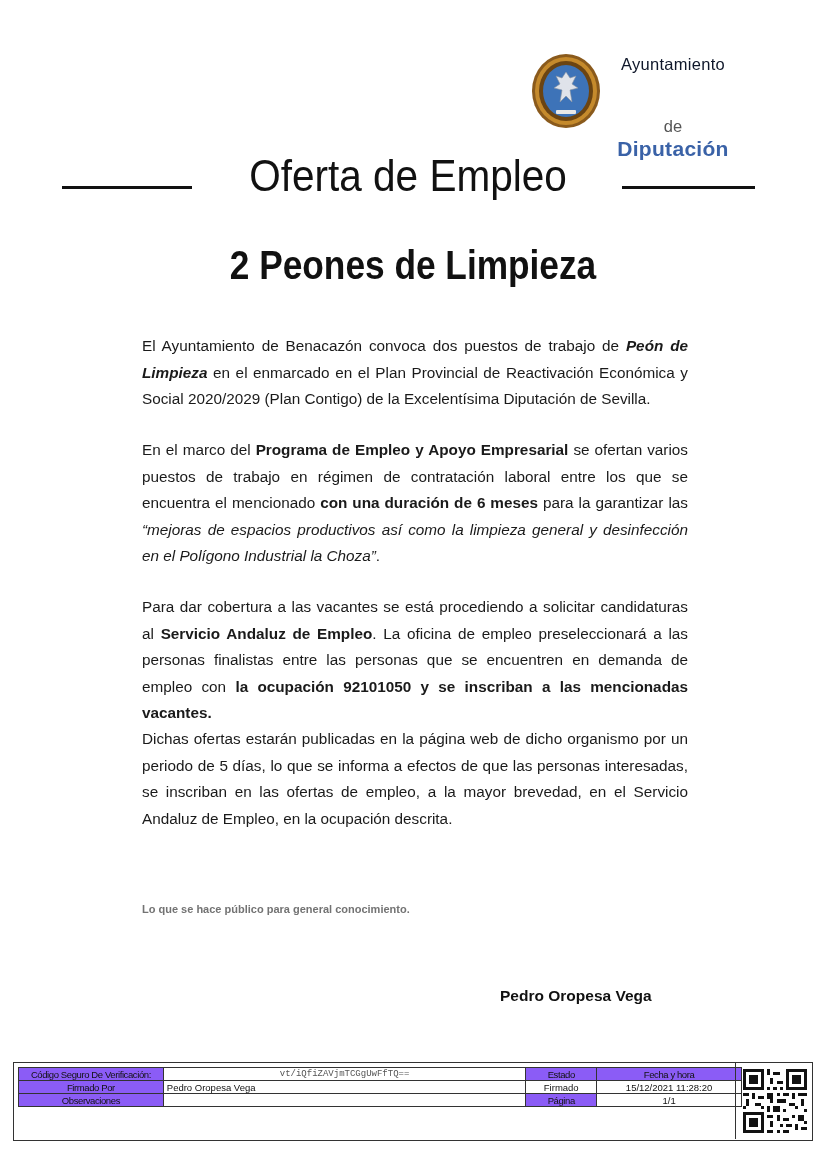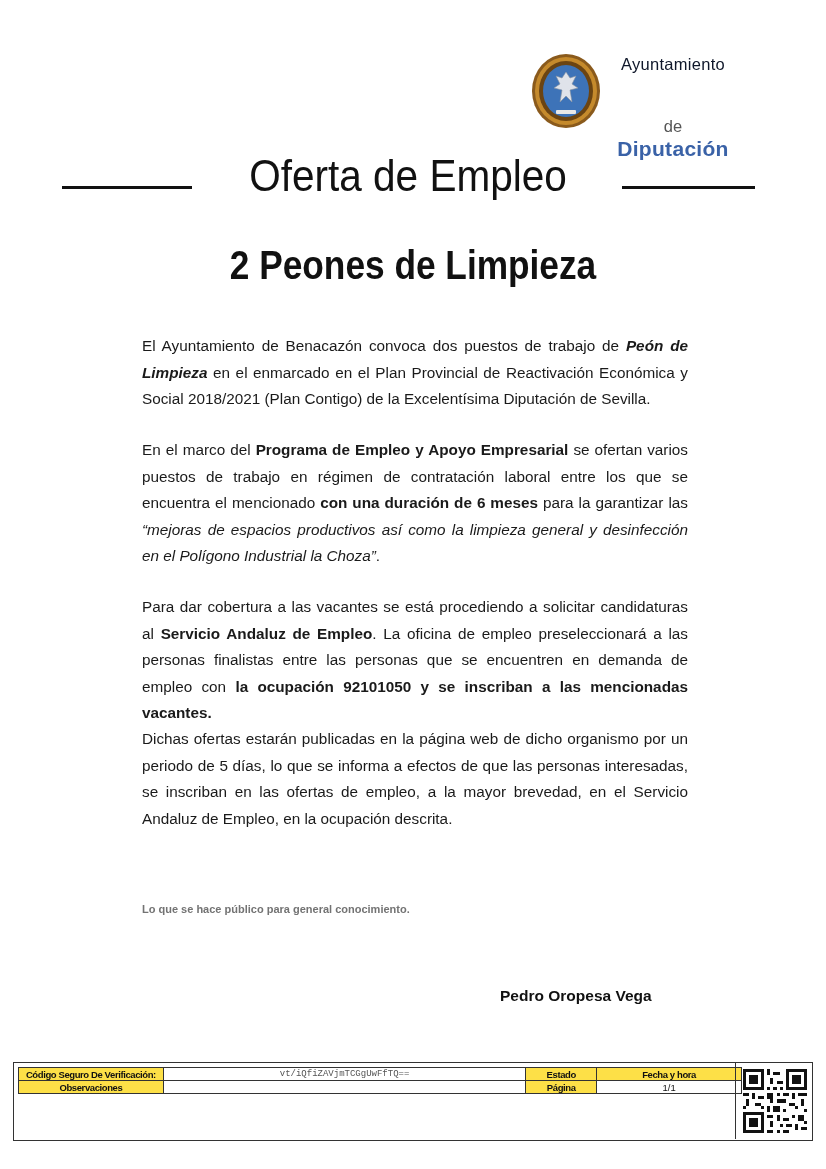--- a/index.html
+++ b/index.html
@@ -28,21 +28,21 @@
     .p4 { top: 726px; }
     .body-text b { font-weight: bold; }
     .body-text i { font-style: italic; }
 
     .closing { position: absolute; left: 142px; top: 903px; font-size: 11px; font-weight: bold; color: #737373; }
     .signer { position: absolute; left: 500px; top: 987px; font-size: 15.5px; font-weight: bold; color: #111; }
 
     .verif { position: absolute; left: 13px; top: 1062px; width: 800px; height: 79px; border: 1.5px solid #333; }
     .verif-table { position: absolute; left: 4px; top: 4px; width: 724px; border-collapse: collapse; font-size: 9.5px; }
     .verif-table td { border: 1px solid #333; height: 13px; padding: 0 3px; white-space: nowrap; }
-    .verif-table td.lbl { background: #fde047; font-weight: bold; text-align: center; letter-spacing: -0.4px; }
+    .verif-table td.lbl { background: #8b5cf6; font-weight: normal; text-align: center; letter-spacing: -0.4px; }
     .verif-table td.mono { font-family: "Liberation Mono", monospace; color: #555; text-align: center; font-size: 9px; }
     .verif-table td.val { text-align: left; }
     .verif-table td.ctr { text-align: center; }
     .verif-table tr.tall td { height: 26px; vertical-align: top; padding-top: 1px; }
     .qr-box { position: absolute; left: 721px; top: 0; width: 77px; height: 76px; border-left: 1.5px solid #333; }
     .qr { position: absolute; left: 7px; top: 5px; width: 64px; height: 66px; }
   </style>
 </head>
 <body>
 
@@ -63,21 +63,21 @@
 </div>
 
 <div class="title-row">
   <div class="title-line left"></div>
   <div class="title">Oferta de Empleo</div>
   <div class="title-line right"></div>
 </div>
 
 <div class="subtitle">2 Peones de Limpieza</div>
 
-<p class="body-text p1"><span>El Ayuntamiento de Benacazón convoca dos puestos de trabajo de </span><b><i>Peón de Limpieza</i></b><span> en el enmarcado en el Plan Provincial de Reactivación Económica y Social 2018/2021 (Plan Contigo) de la Excelentísima Diputación de Sevilla.</span></p>
+<p class="body-text p1"><span>El Ayuntamiento de Benacazón convoca dos puestos de trabajo de </span><b><i>Peón de Limpieza</i></b><span> en el enmarcado en el Plan Provincial de Reactivación Económica y Social 2020/2029 (Plan Contigo) de la Excelentísima Diputación de Sevilla.</span></p>
 
 <p class="body-text p2"><span>En el marco del </span><b>Programa de Empleo y Apoyo Empresarial</b><span> se ofertan varios puestos de trabajo en régimen de contratación laboral entre los que se encuentra el mencionado </span><b>con una duración de 6 meses</b><span> para la garantizar las </span><i>“mejoras de espacios productivos así como la limpieza general y desinfección en el Polígono Industrial la Choza”</i><span>.</span></p>
 
 <p class="body-text p3"><span>Para dar cobertura a las vacantes se está procediendo a solicitar candidaturas al </span><b>Servicio Andaluz de Empleo</b><span>. La oficina de empleo preseleccionará a las personas finalistas entre las personas que se encuentren en demanda de empleo con </span><b>la ocupación 92101050 y se inscriban a las mencionadas vacantes.</b></p>
 
 <p class="body-text p4"><span>Dichas ofertas estarán publicadas en la página web de dicho organismo por un periodo de 5 días, lo que se informa a efectos de que las personas interesadas, se inscriban en las ofertas de empleo, a la mayor brevedad, en el Servicio Andaluz de Empleo, en la ocupación descrita.</span></p>
 
 <div class="closing">Lo que se hace público para general conocimiento.</div>
 <div class="signer">Pedro Oropesa Vega</div>
 
@@ -88,20 +88,26 @@
         <col style="width:358px">
         <col style="width:70px">
         <col style="width:143px">
     </colgroup>
     <tbody>
         <tr>
       <td class="lbl">Código Seguro De Verificación:</td>
       <td class="mono">vt/iQfiZAVjmTCGgUwFfTQ==</td>
       <td class="lbl">Estado</td>
       <td class="lbl">Fecha y hora</td>
+    </tr>
+    <tr>
+      <td class="lbl">Firmado Por</td>
+      <td class="val">Pedro Oropesa Vega</td>
+      <td class="ctr">Firmado</td>
+      <td class="ctr">15/12/2021 11:28:20</td>
     </tr>
     <tr>
       <td class="lbl">Observaciones</td>
       <td class="val"></td>
       <td class="lbl">Página</td>
       <td class="ctr">1/1</td>
     </tr>
   </tbody>
     </table>
   <div class="qr-box">

